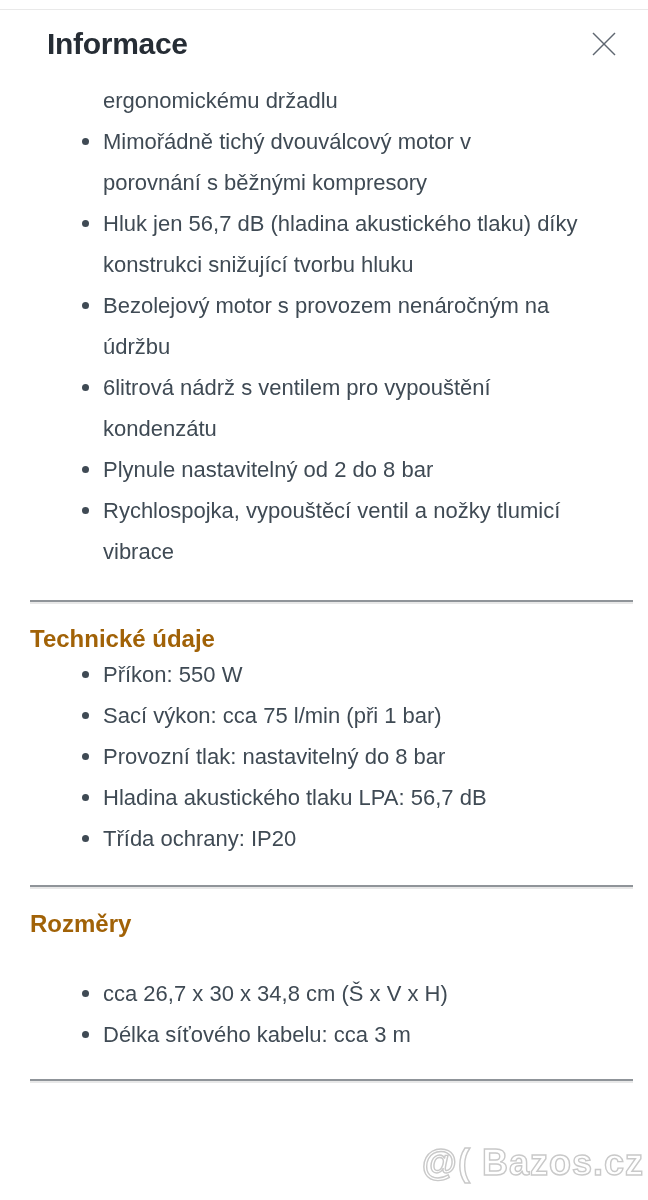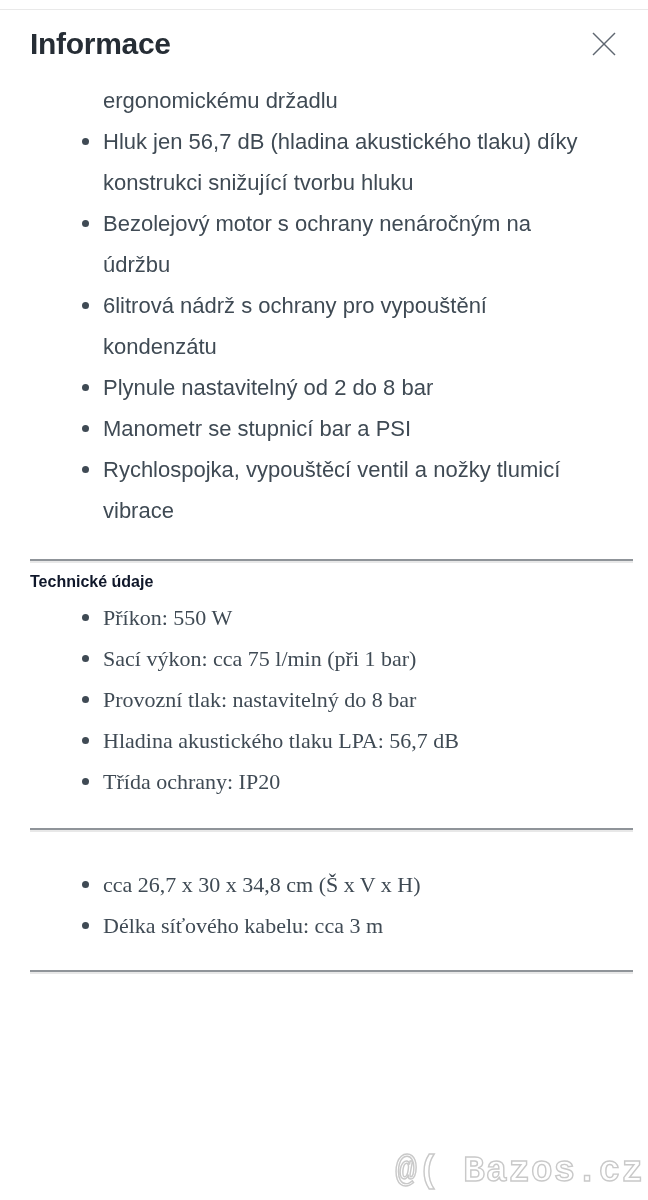--- a/index.html
+++ b/index.html
@@ -12,21 +12,21 @@
     overflow: hidden;
     position: relative;
   }
   .top-line {
     position: absolute;
     top: 9px; left: 0; right: 0;
     height: 1px;
     background: #e9e9e9;
   }
   .modal-header {
-    padding: 26px 30px 0 30px;
+    padding: 26px 30px 0 47px;
     position: relative;
   }
   .modal-title {
     font-size: 30px;
     line-height: 36px;
     font-weight: 700;
     color: #262d35;
     letter-spacing: -0.3px;
   }
   .close-btn {
@@ -70,39 +70,38 @@
   }
   .divider {
     height: 2px;
     background: #8f9499;
     box-shadow: 0 2px 0 #e8e8e8;
     margin: 28px 1px 0 0;
   }
   .divider.d2 { margin-top: 26px; }
   .divider.d3 { margin-top: 24px; }
   .section-heading {
-    margin: 6px 0 0 0;
-    font-size: 16px;
+    margin: 22px 0 0 0;
+    font-size: 24px;
     line-height: 30px;
     font-weight: 700;
-    color: #0f172a;
+    color: #a16207;
   }
-  .section-list { margin-top: 36px; font-family: Liberation Serif, serif; }
+  .section-list { margin-top: 36px; }
   .section-list.dim { margin-top: 34px; }
   .watermark {
     position: absolute;
     right: 4px;
-    bottom: 8px;
+    bottom: 16px;
     font-size: 36px;
     font-weight: 700;
     letter-spacing: 1px;
     color: rgba(255,255,255,0.15);
     -webkit-text-stroke: 1.4px #c9c9c9;
     pointer-events: none;
-    font-family: Liberation Mono, monospace;
   }
 </style>
 </head>
 <body>
 
 <div class="top-line"></div>
 
 <div class="modal-header">
   <div class="modal-title">Informace</div>
   <button class="close-btn">
@@ -111,48 +110,50 @@
       <line x1="25" y1="3" x2="3" y2="25" stroke="#5f6771" stroke-width="1.5"></line>
     </svg>
   </button>
 </div>
 
 <div class="modal-content">
 
   <div class="cont-line">ergonomickému držadlu</div>
 
   <ul class="bullet-list">
+      <li>Mimořádně tichý dvouválcový motor v
+porovnání s běžnými kompresory</li>
       <li>Hluk jen 56,7 dB (hladina akustického tlaku) díky
 konstrukci snižující tvorbu hluku</li>
-      <li>Bezolejový motor s ochrany nenáročným na
+      <li>Bezolejový motor s provozem nenáročným na
 údržbu</li>
-      <li>6litrová nádrž s ochrany pro vypouštění
+      <li>6litrová nádrž s ventilem pro vypouštění
 kondenzátu</li>
       <li>Plynule nastavitelný od 2 do 8 bar</li>
-      <li>Manometr se stupnicí bar a PSI</li>
       <li>Rychlospojka, vypouštěcí ventil a nožky tlumicí
 vibrace</li>
     </ul>
 
   <div class="divider d1"></div>
 
   <div class="section">
     <div class="section-heading">Technické údaje</div>
     <ul class="bullet-list section-list">
         <li>Příkon: 550 W</li>
         <li>Sací výkon: cca 75 l/min (při 1 bar)</li>
         <li>Provozní tlak: nastavitelný do 8 bar</li>
         <li>Hladina akustického tlaku LPA: 56,7 dB</li>
         <li>Třída ochrany: IP20</li>
       </ul>
   </div>
 
   <div class="divider d2"></div>
 
   <div class="section">
+    <div class="section-heading">Rozměry</div>
     <ul class="bullet-list section-list dim">
         <li>cca 26,7 x 30 x 34,8 cm (Š x V x H)</li>
         <li>Délka síťového kabelu: cca 3 m</li>
       </ul>
   </div>
 
   <div class="divider d3"></div>
 
 </div>
 

